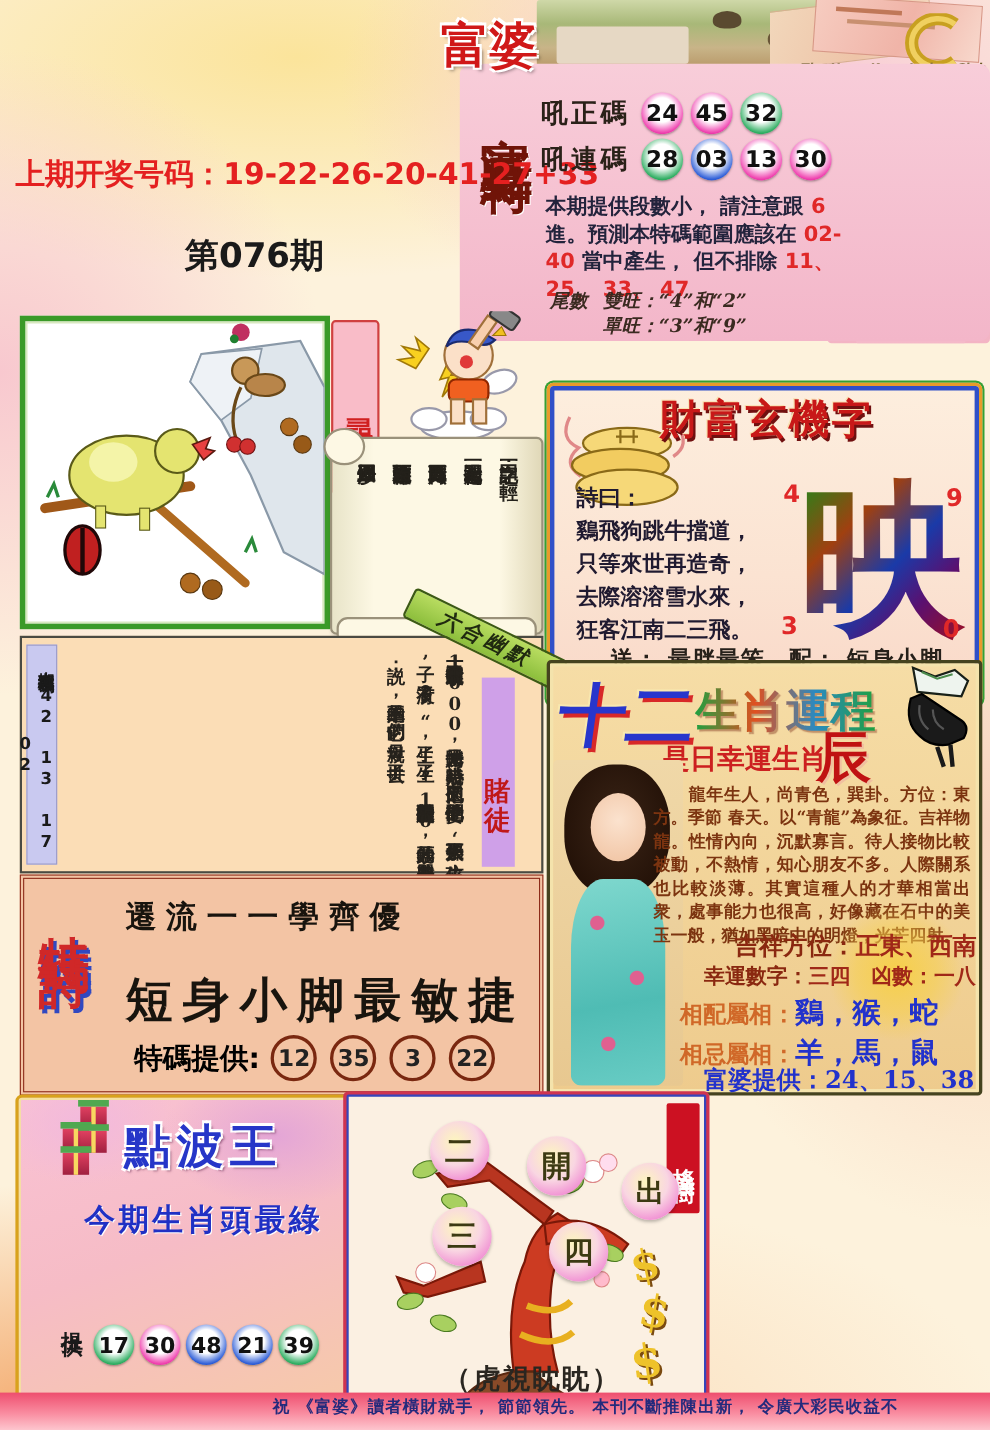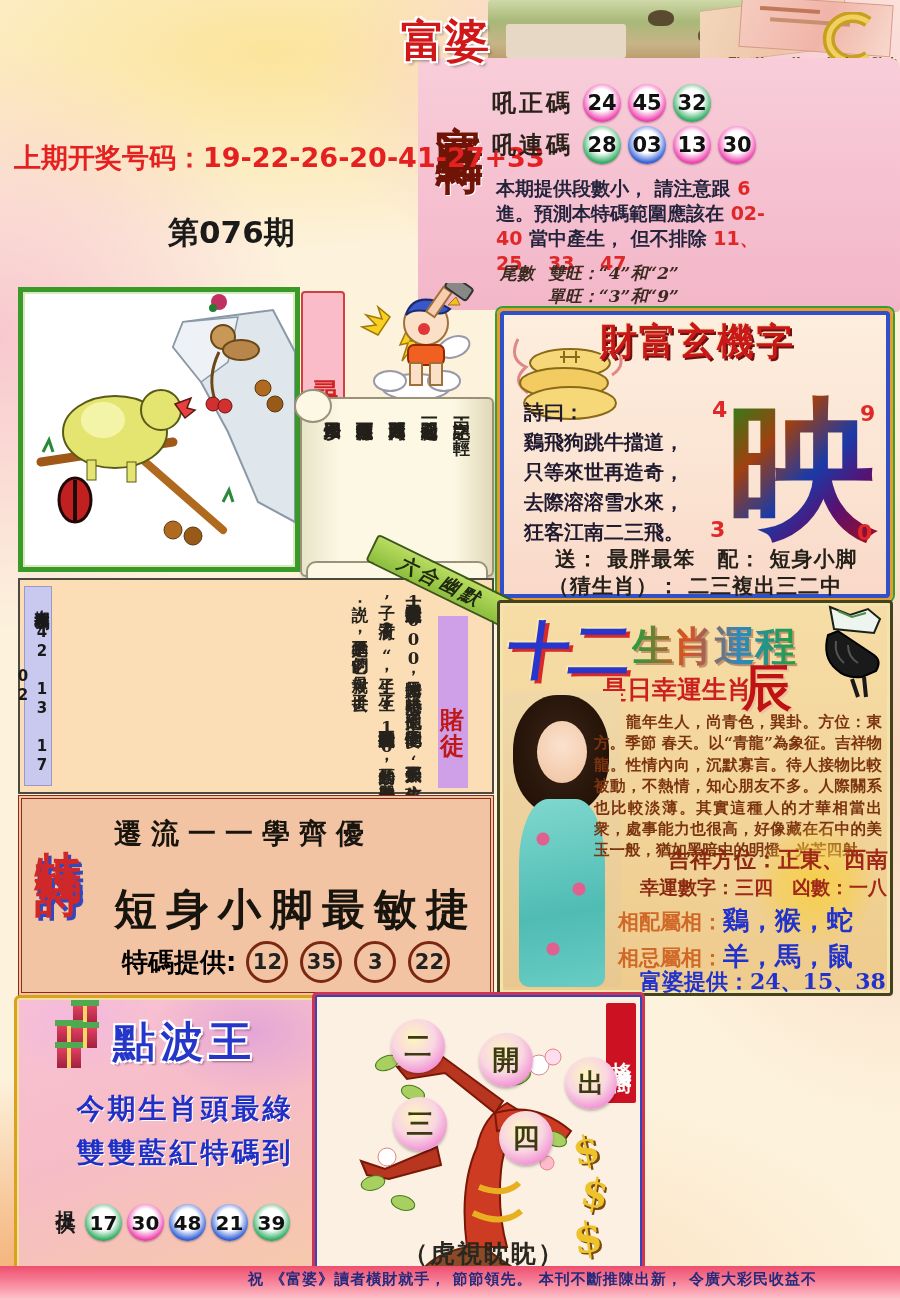--- a/index.html
+++ b/index.html
@@ -21,21 +21,21 @@
     font-weight:bold;color:#111;box-shadow:0 1px 2px rgba(0,0,0,.35);}
   .b-pink{background:radial-gradient(circle at 50% 42%, #fff 38%, #ef3fae 72%, #8d0f60);}
   .b-green{background:radial-gradient(circle at 50% 42%, #fff 38%, #2fae62 72%, #0d6b36);}
   .b-blue{background:radial-gradient(circle at 50% 42%, #fff 38%, #2f5fd8 72%, #12308d);}
   .codeball{width:38px;height:38px;font-size:21px;margin-right:7px;}
   .dbball{width:37px;height:37px;font-size:20px;margin-right:5px;}
   
   .panelpink{background:linear-gradient(180deg,#f8cdd9,#f3b6c9);border-radius:10px;}
   .picbox{background:#fff;border:5px solid #3a9a28;box-shadow:0 0 0 2px #d8e8c0 inset;}
   .mystbox{background:linear-gradient(180deg,#fdeede 0%,#fbe3d2 60%,#f9d8c8 100%);
-    border:3px solid #e89b2a;box-shadow:0 0 0 2px #34a034, 0 0 0 4px #3050c8 inset;border-radius:6px;}
+    border:3px solid #e89b2a;box-shadow:0 0 0 2px #34a034, 0 0 0 4px #3050c8 inset;border-radius:6px;margin-top:40px;}
   .humorbox{background:#fbddb6;border:2px solid #4a4a42;}
   .temabox{background:#f3c4a4;border:4px double #8c2a18;}
   .zodbox{background:linear-gradient(180deg,#f6dda6,#eecb8d);border:3px solid #45431f;
     box-shadow:0 0 0 3px #f4e3ac inset;border-radius:4px;}
   .dbwbox{background:
       radial-gradient(ellipse 150px 90px at 70% 12%, #e4a6d6 0%, rgba(228,166,214,0) 70%),
       radial-gradient(ellipse 120px 80px at 18% 8%, #f2b9dc 0%, rgba(242,185,220,0) 70%),
       linear-gradient(160deg,#f9c2d4 0%,#f6bcc6 45%,#f6cba6 100%);
     border:3px solid #d8a21c;box-shadow:0 0 0 2px #f4e0a0 inset;border-radius:6px;}
   .treebox{background:#fbf0e2;border:2px solid #3546bb;box-shadow:0 0 0 3px #cf3450;border-radius:2px;}
@@ -287,22 +287,20 @@
 
   <div class="abs dbwbox" style="left:14px;top:995px;width:288px;height:288px;padding-left:48px;">
     <div class="abs giftbox" style="left:8px;top:8px;"></div>
     <div class="abs giftbox" style="right:8px;top:8px;"></div>
     <div class="abs giftbox" style="left:8px;bottom:10px;"></div>
     <div class="abs giftbox" style="right:8px;bottom:10px;"></div>
     <div class="abs" style="left:0;top:16px;width:100%;text-align:center;font-size:42px;font-weight:900;color:#2636c8;
          text-shadow:-2px -2px 0 #fff,2px -2px 0 #fff,-2px 2px 0 #fff,2px 2px 0 #fff,3px 3px 2px rgba(80,20,60,.5);letter-spacing:6px;">點波王</div>
     <div class="abs" style="left:0;top:92px;width:100%;text-align:center;font-size:28px;font-weight:900;color:#2030c4;letter-spacing:3px;
          text-shadow:1px 1px 0 #fff;">今期生肖頭最綠</div>
-    <div class="abs" style="left:0;top:136px;width:100%;text-align:center;font-size:28px;font-weight:900;color:#2030c4;letter-spacing:3px;
-         text-shadow:1px 1px 0 #fff;">雙雙藍紅特碼到</div>
     <div class="abs v" style="left:36px;top:196px;height:60px;font-size:20px;font-weight:900;color:#1a1a1a;letter-spacing:4px;">提供</div>
     <div class="abs" style="left:68px;top:206px;display:flex;">
       <span class="ball dbball b-green">17</span>
       <span class="ball dbball b-pink">30</span>
       <span class="ball dbball b-blue">48</span>
       <span class="ball dbball b-blue">21</span>
       <span class="ball dbball b-green">39</span>
     </div>
   </div>
 

